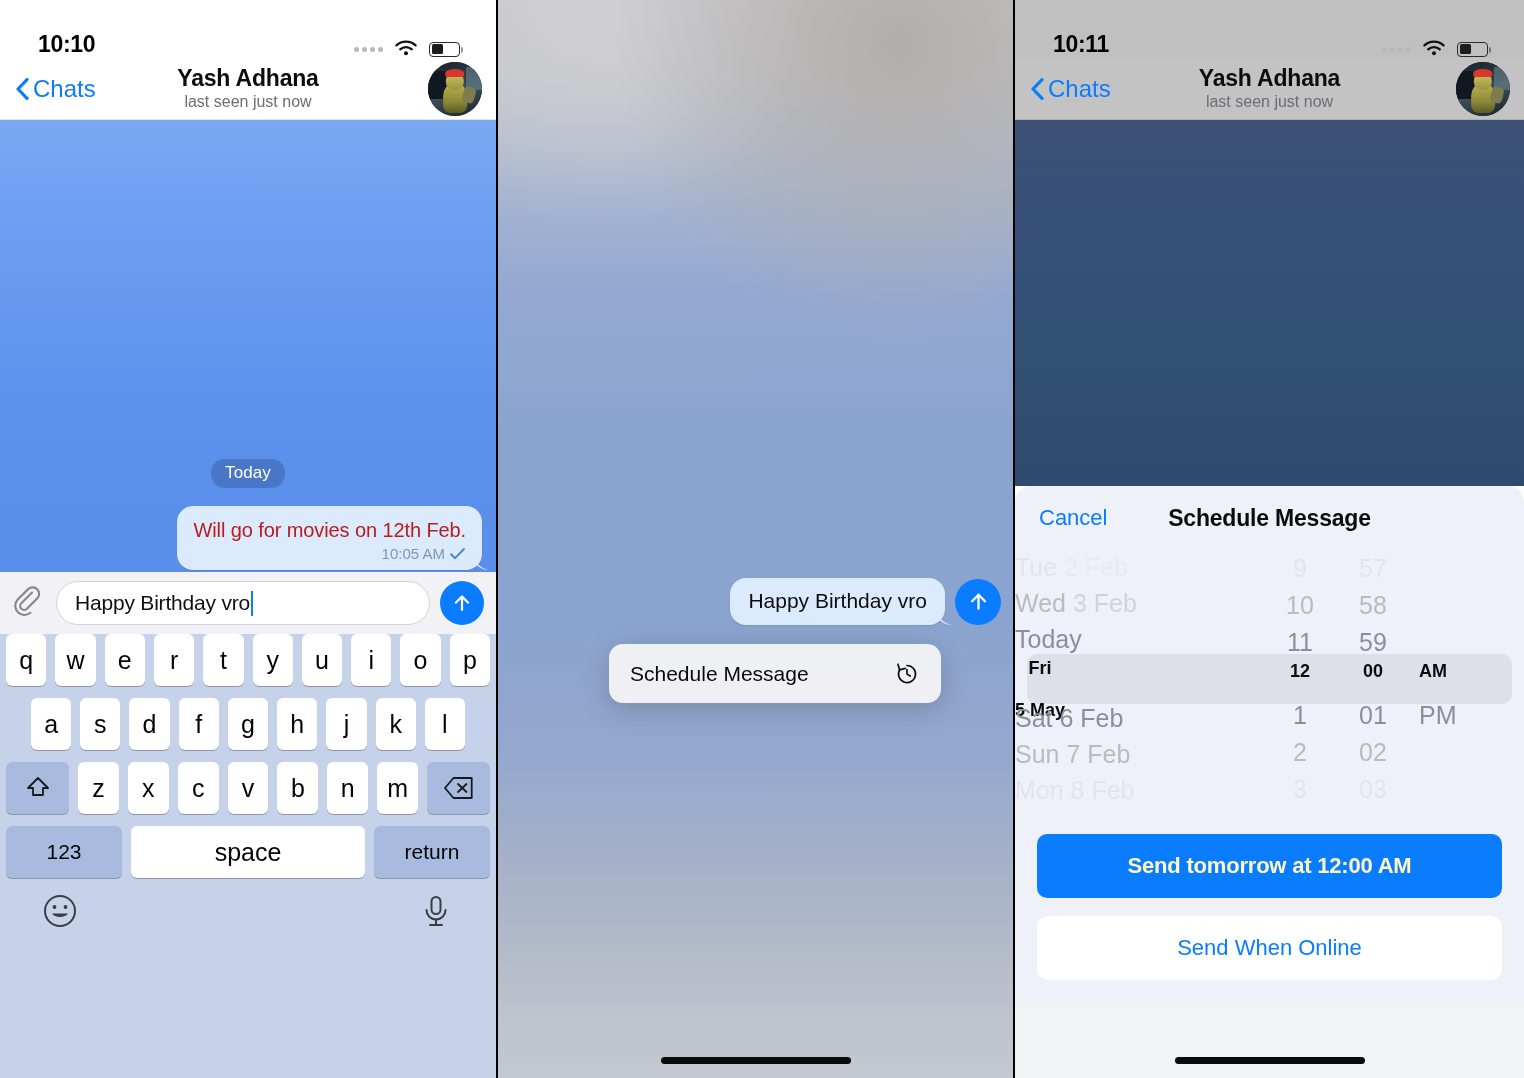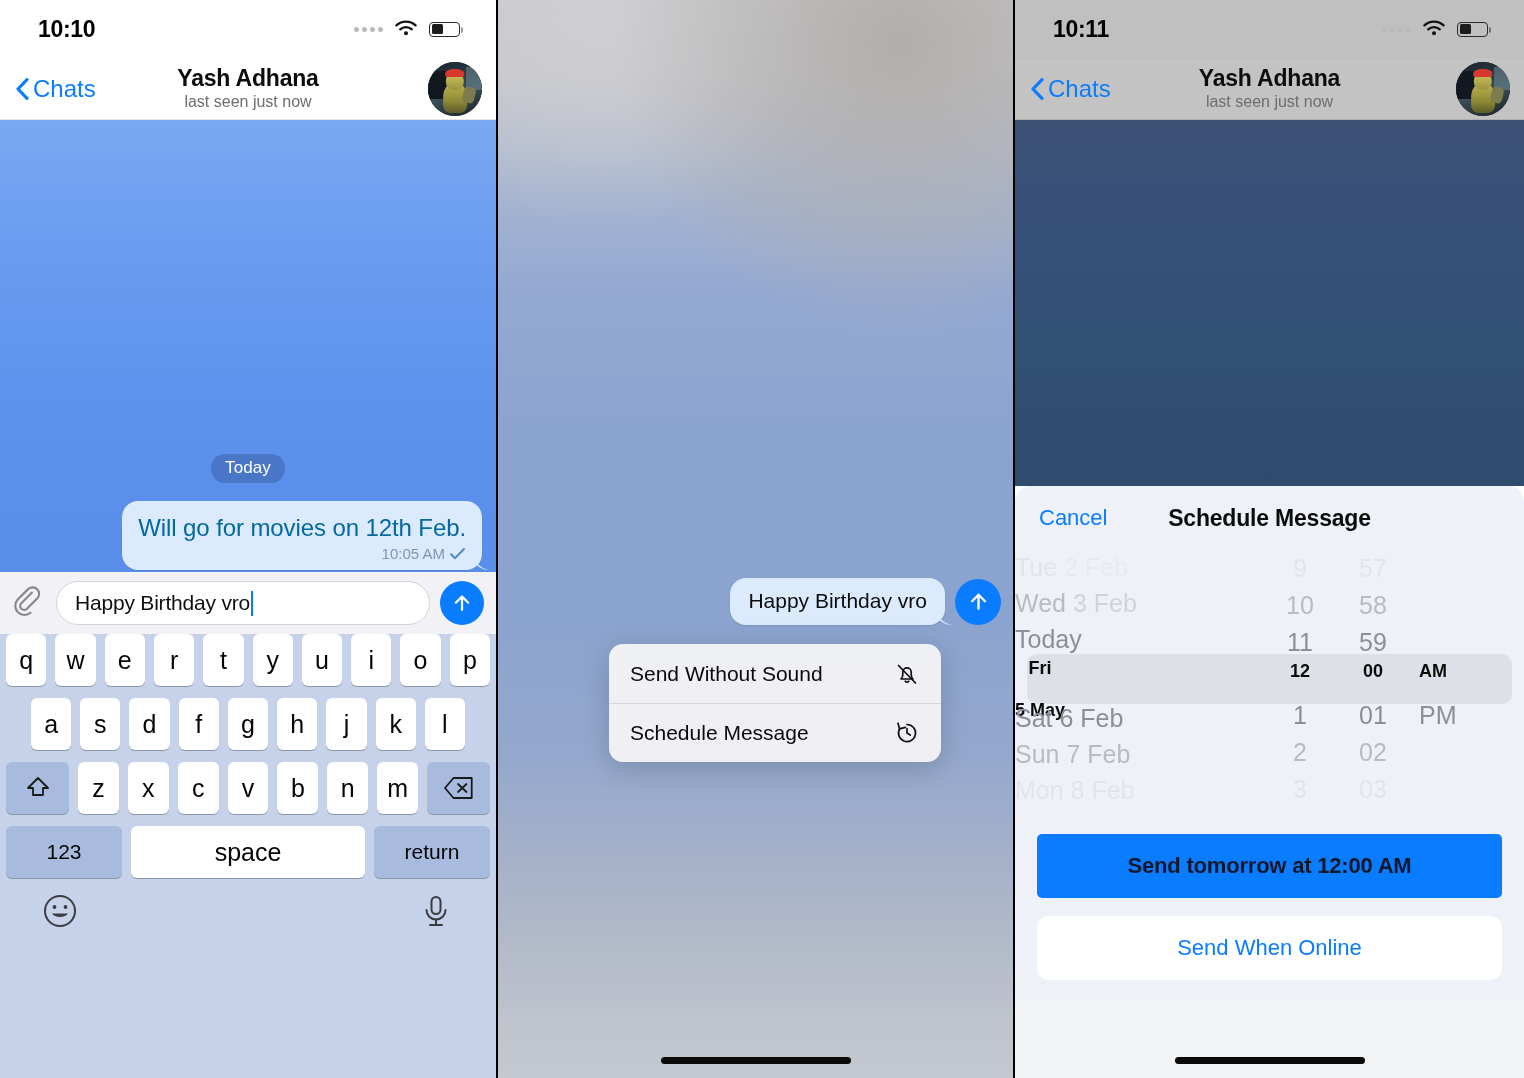--- a/index.html
+++ b/index.html
@@ -27,21 +27,21 @@
   }
   .panel.p1 { width: 497px; border-left: none; }
   .panel.p2 { width: 517px; }
   .panel.p3 { width: 510px; border-right: none; }
 
   
   .statusbar {
     position: relative;
     height: 58px;
     display: flex;
-    align-items: center;
+    align-items: flex-end;
     justify-content: space-between;
     padding: 0 36px 0 38px;
   }
   .status-time {
     font-size: 23px;
     font-weight: bold;
     letter-spacing: -0.3px;
     color: #000;
   }
   .status-right {
@@ -172,21 +172,21 @@
     box-shadow: 0 1px 1px rgba(0,0,0,.08);
   }
   .bubble-out::after {
     content:"";
     position:absolute;
     right:-7px; bottom:0;
     width: 16px; height: 17px;
     background: #dbeafc;
     clip-path: path("M0 0 C0 10 4 16 16 17 C6 15 2 9 0 0 Z");
   }
-  .bubble-text { font-size: 24px; color:#0369a1; line-height:1.25; letter-spacing:-.1px; }
+  .bubble-text { font-size: 20px; color:#b91c1c; line-height:1.25; letter-spacing:-.1px; }
   .bubble-meta {
     display:flex; align-items:center; justify-content:flex-end;
     gap:4px; margin-top: 2px;
   }
   .bubble-time { font-size: 15px; color:#7c97b5; }
   .tick { width: 17px; height: 13px; display:block; }
 
   
   .composer {
     height: 62px;
@@ -440,23 +440,23 @@
   .pitem .dim { color:#b9bcc3; }
   .pitem.sel .dim { color:#0b0b0b; }
   .sheet-actions {
     position:absolute;
     left:0; right:0;
     top: 348px;
     padding: 0 22px;
   }
   .btn-primary {
     height: 64px;
-    border-radius: 5px;
+    border-radius: 10px;
     background:#0a7cff;
-    color:#0f172a;
+    color:#fef9c3;
     font-size: 22px; font-weight: bold;
     display:flex; align-items:center; justify-content:center;
     letter-spacing:-.2px;
   }
   .btn-secondary {
     margin-top: 18px;
     height: 64px;
     border-radius: 12px;
     background:#ffffff;
     color:#0a7cff;
@@ -626,28 +626,20 @@
       <div class="p2-bubblerow">
         <div class="p2-bubble">Happy Birthday vro</div>
         <div class="p2-send">
           <svg viewBox="0 0 24 24">
             <path d="M12 19V5.5M12 5.5 5.8 11.7M12 5.5l6.2 6.2" stroke="#fff" stroke-width="2.2" fill="none" stroke-linecap="round" stroke-linejoin="round"></path>
           </svg>
         </div>
       </div>
 
       <div class="ctxmenu">
-        <div class="ctxitem">
-          <span>Send Without Sound</span>
-          <svg viewBox="0 0 26 26">
-            <path d="M7 18h12c-1.4-1.3-1.8-2.6-1.8-4.6V11a4.2 4.2 0 0 0-8.4 0v2.4c0 2-.4 3.3-1.8 4.6z" fill="none" stroke="#111" stroke-width="1.7" stroke-linejoin="round"></path>
-            <path d="M11.3 20.2a2 2 0 0 0 3.4 0" fill="none" stroke="#111" stroke-width="1.7" stroke-linecap="round"></path>
-            <path d="M4.5 4.5 21.5 22" stroke="#111" stroke-width="1.7" stroke-linecap="round"></path>
-          </svg>
-        </div>
         <div class="ctxitem">
           <span>Schedule Message</span>
           <svg viewBox="0 0 26 26">
             <path d="M13 4.5a8.5 8.5 0 1 1-7.2 4" fill="none" stroke="#111" stroke-width="1.7" stroke-linecap="round"></path>
             <path d="M4 3.2 5.6 8.9 11.3 7.4" fill="none" stroke="#111" stroke-width="1.7" stroke-linecap="round" stroke-linejoin="round"></path>
             <path d="M13 8.6V13l3.2 2" fill="none" stroke="#111" stroke-width="1.7" stroke-linecap="round" stroke-linejoin="round"></path>
           </svg>
         </div>
       </div>
       <div class="home-ind"></div>

